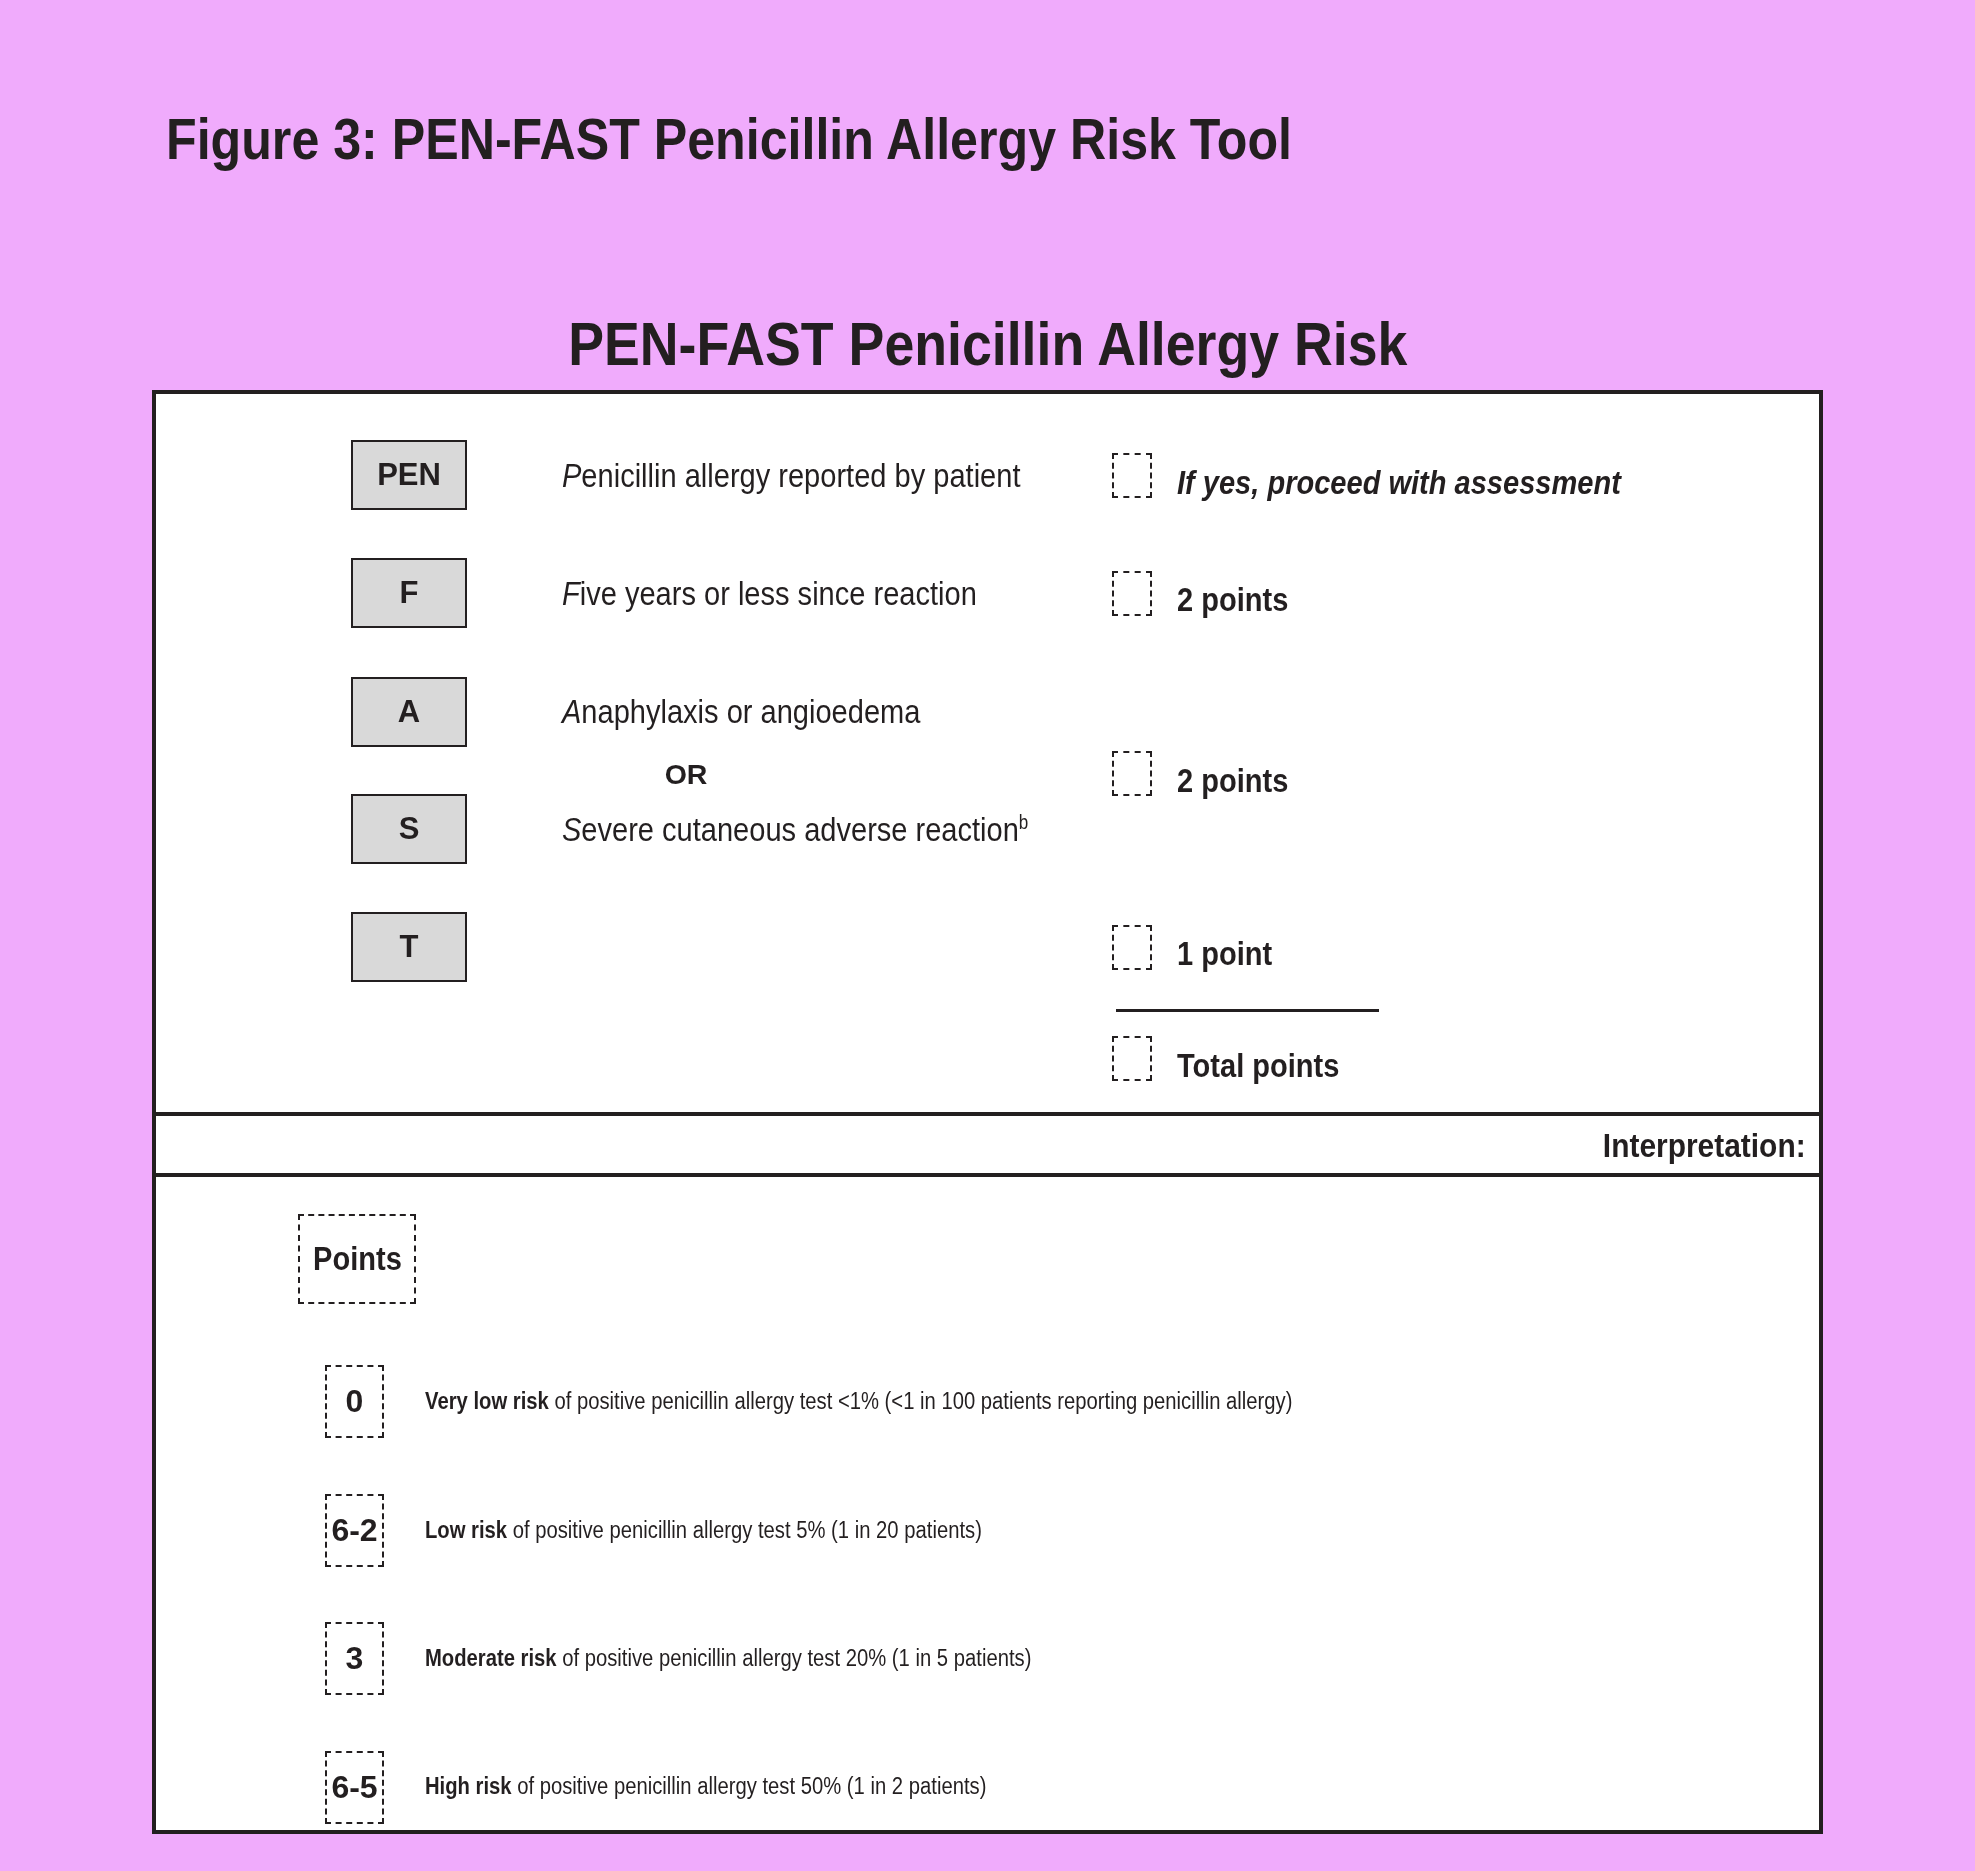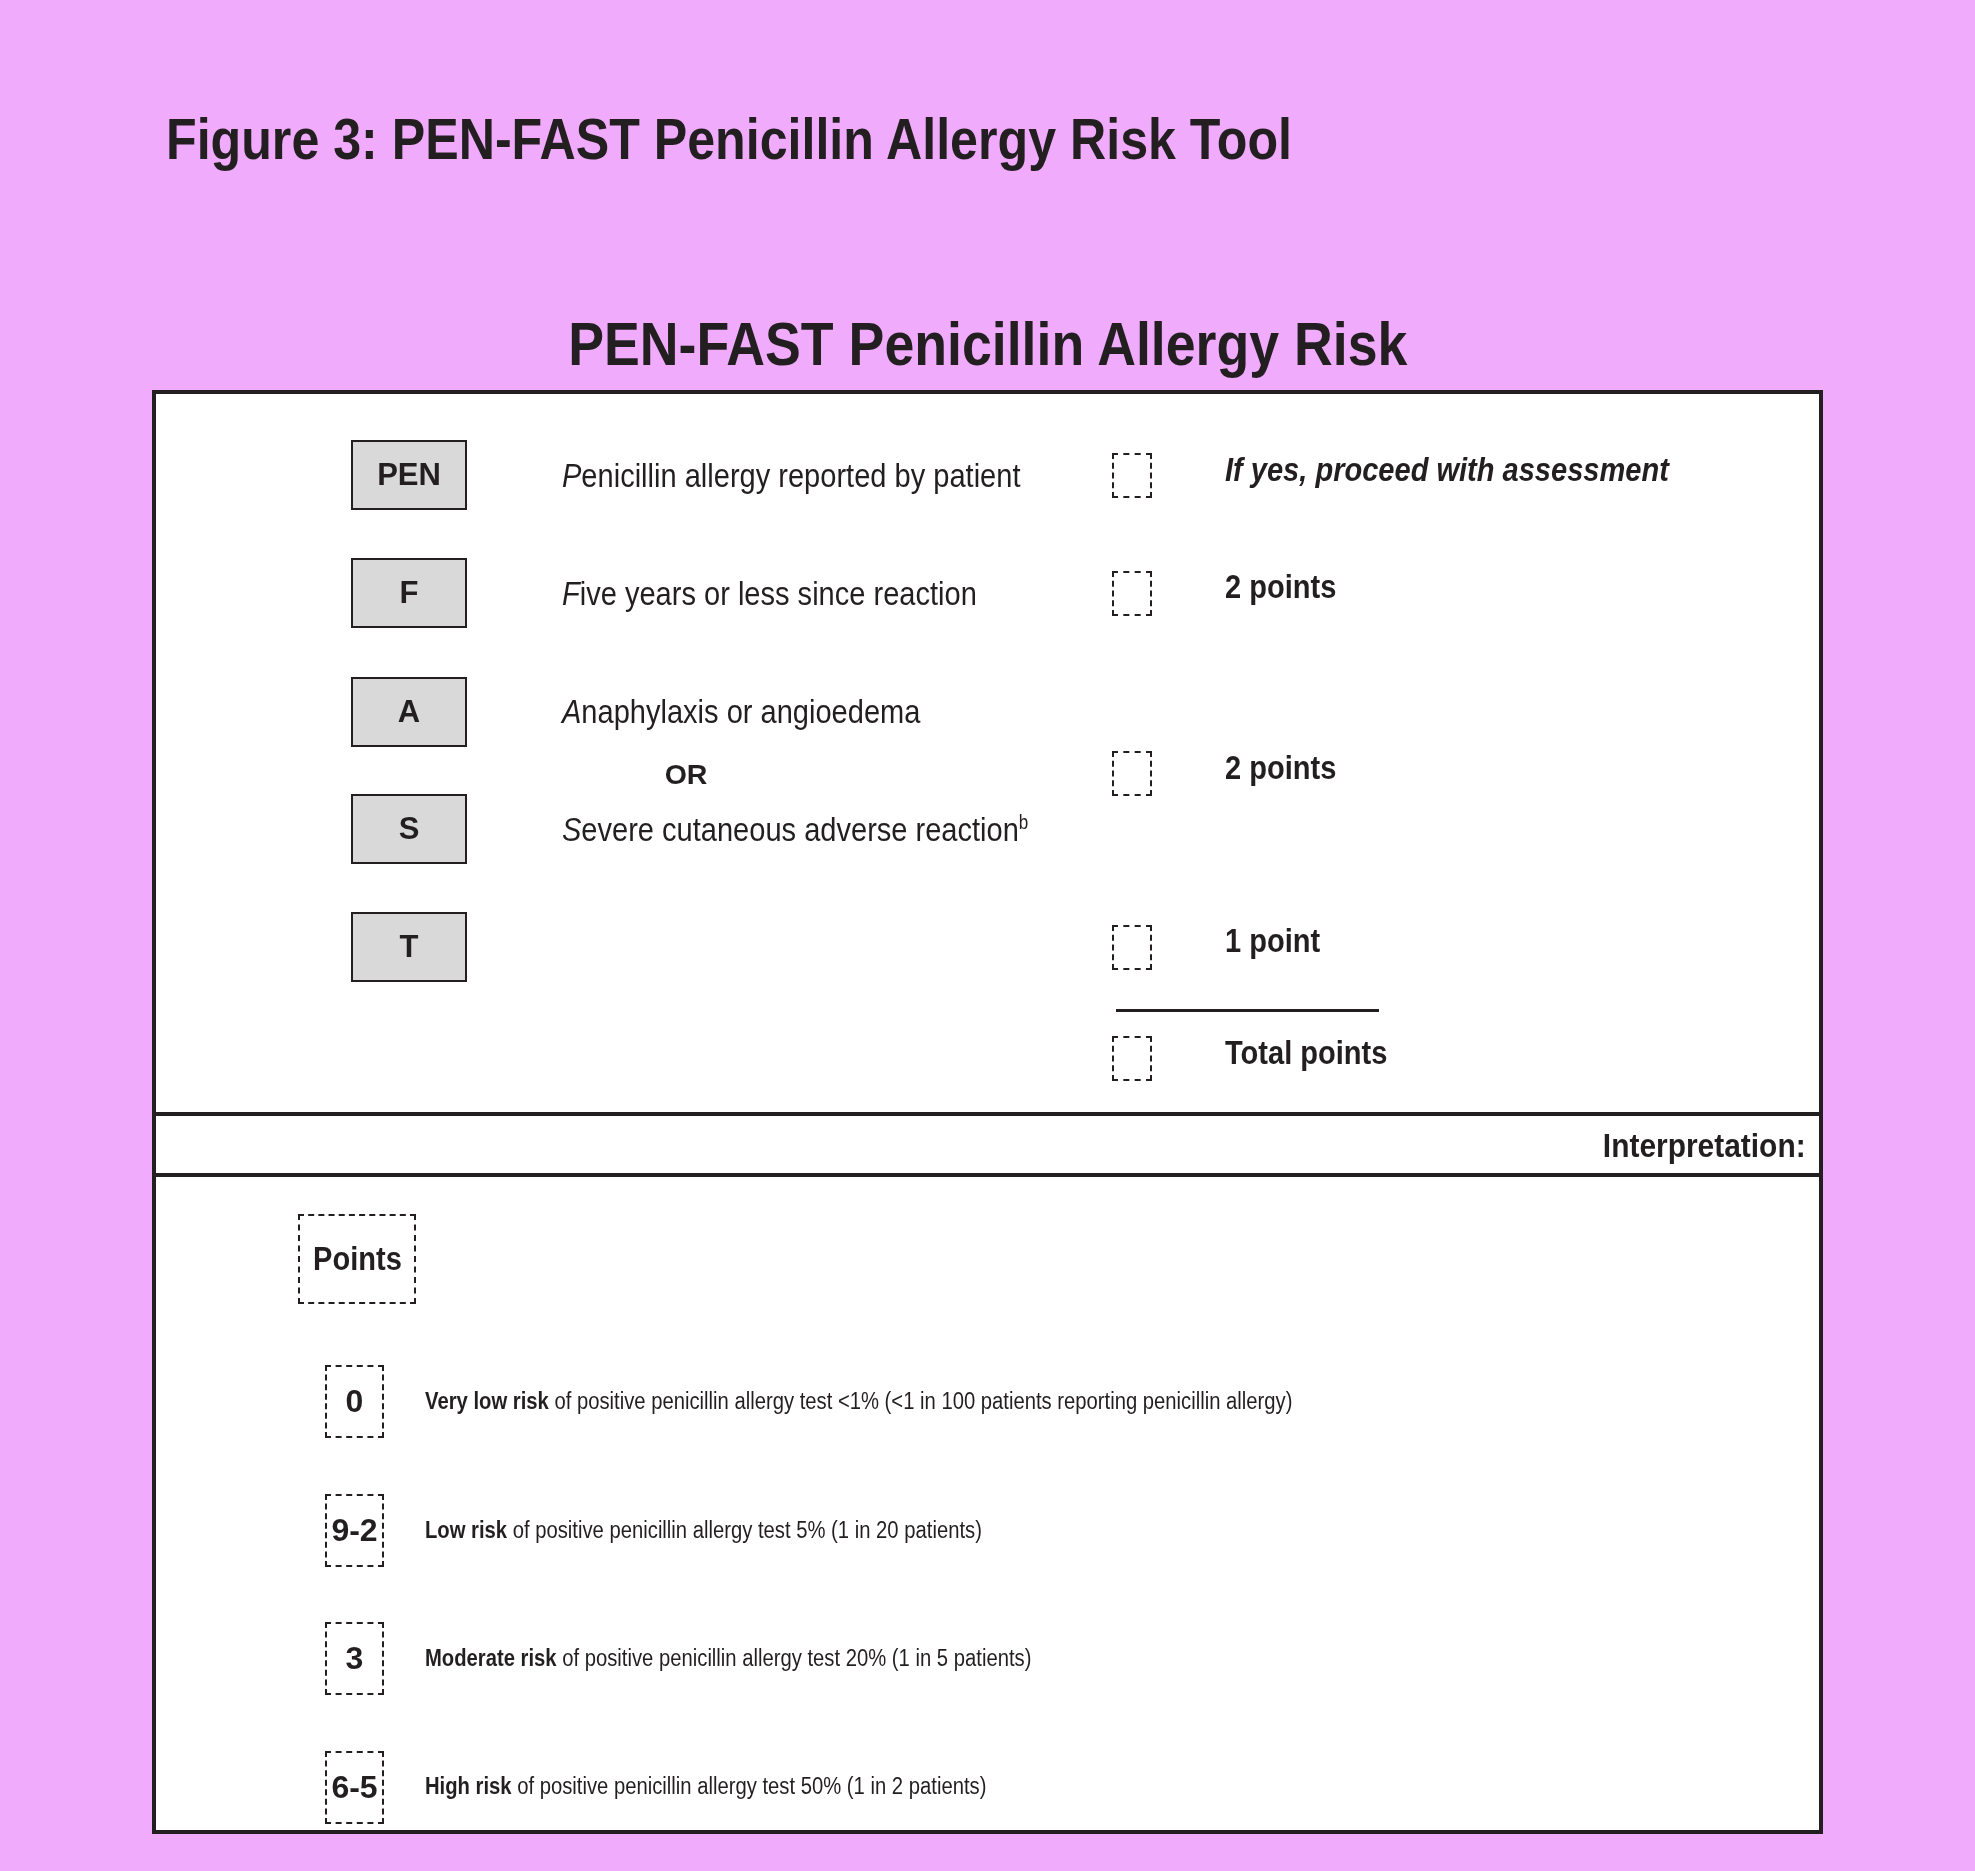--- a/index.html
+++ b/index.html
@@ -57,22 +57,22 @@
     font-size:28.5px;font-weight:bold;
   }
   .checkbox{
     left:1112px;width:40px;height:45px;
     border:2.9px dashed #231f20;
     box-sizing:border-box;
     background:#ffffff;
   }
   .score-label{
     left:1177px;height:46px;width:662px;
-    display:flex;align-items:flex-start;
-    font-size:33px;font-weight:bold;line-height:1;margin-left:48px;
+    display:flex;align-items:flex-end;
+    font-size:33px;font-weight:bold;line-height:1;
   }
   .score-label.italic{font-style:italic;}
   .sum-line{
     left:1116px;top:1009px;width:263px;height:3.4px;
     background:#231f20;
   }
   .points-box{
     left:298px;top:1214px;width:118px;height:90px;
     border:2.3px dashed #231f20;
     box-sizing:border-box;
@@ -178,21 +178,21 @@
   </div>
 
   <div class="abs num-box" style="top:1365px">
       <span>0</span>
     </div>
   <div class="abs risk-row" style="top:1376px">
     <span class="cx"><b>Very low risk</b><span> of positive penicillin allergy test &lt;1% (&lt;1 in 100 patients reporting penicillin allergy)</span></span>
   </div>
 
   <div class="abs num-box" style="top:1494px">
-      <span>9-2</span>
+      <span>6-2</span>
     </div>
   <div class="abs risk-row" style="top:1505px">
     <span class="cx"><b>Low risk</b><span> of positive penicillin allergy test 5% (1 in 20 patients)</span></span>
   </div>
 
   <div class="abs num-box" style="top:1622px">
       <span>3</span>
     </div>
   <div class="abs risk-row" style="top:1633px">
     <span class="cx"><b>Moderate risk</b><span> of positive penicillin allergy test 20% (1 in 5 patients)</span></span>

